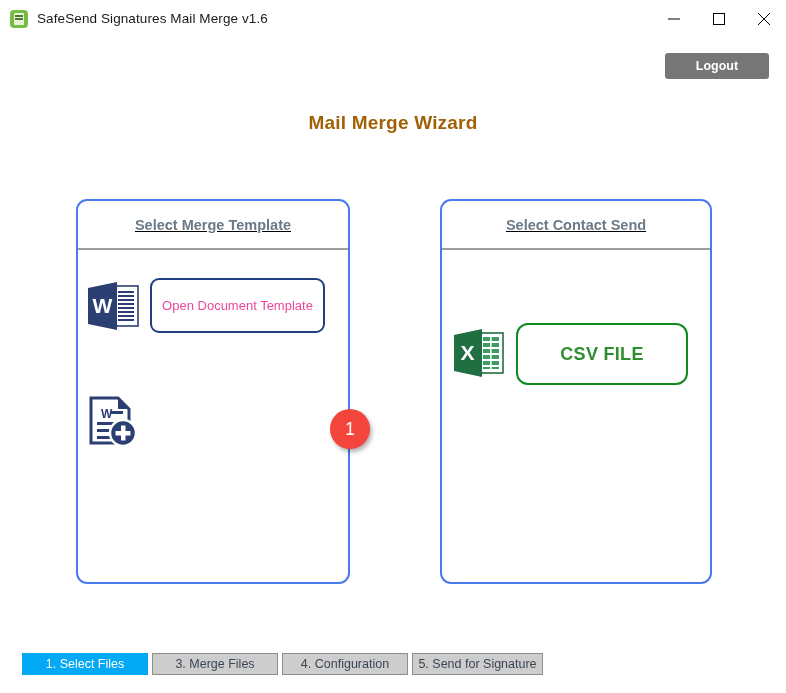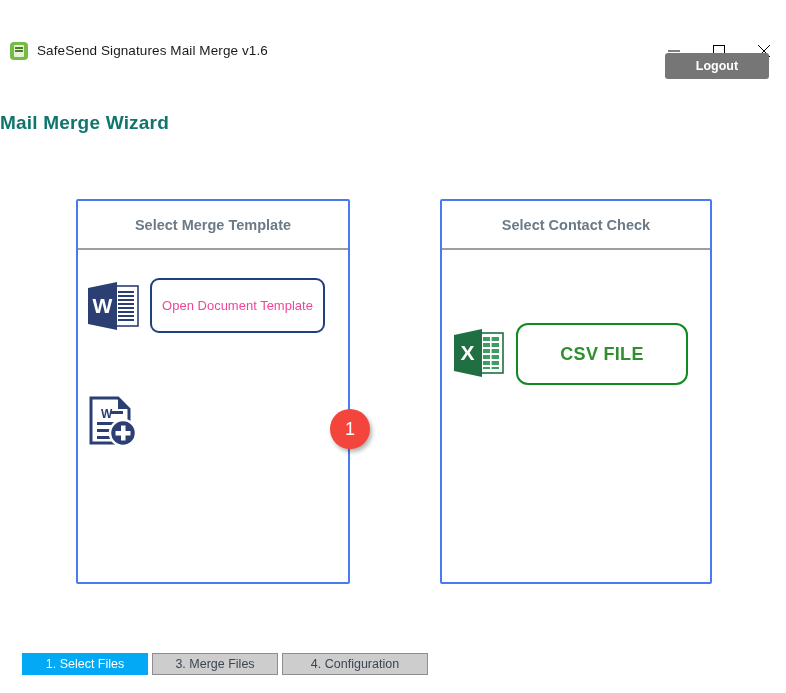--- a/index.html
+++ b/index.html
@@ -14,21 +14,20 @@
   }
 
   
   .titlebar {
     height: 38px;
     display: flex;
     align-items: center;
     background: #ffffff;
     border-bottom: 1px solid #ffffff;
     position: relative;
-    margin-top: 32px;
   }
   .app-icon {
     width: 18px; height: 18px;
     margin-left: 10px; margin-right: 9px;
     border-radius: 4px;
     background: #76bc43;
     position: relative;
     flex: 0 0 auto;
   }
   .app-icon::before {
@@ -82,32 +81,34 @@
     border: none;
     font-family: "Liberation Sans", sans-serif;
     margin-left: 44px;
   }
 
   
   .page-title {
     position: absolute;
     left: 0; right: 0;
     top: 112px;
+    text-align: center;
     font-size: 19px;
     font-weight: bold;
-    color: #0f766e;
+    color: #a16207;
     letter-spacing: .2px;
   }
 
   
   .panel {
     position: absolute;
     border: 2px solid #4a7bec;
-    border-radius: 2px;
+    border-radius: 11px;
     background: #ffffff;
+    text-decoration: underline;
   }
   .panel-left  { left: 76px;  top: 199px; width: 274px; height: 385px; }
   .panel-right { left: 440px; top: 199px; width: 272px; height: 385px; }
 
   .panel-head {
     height: 49px;
     display: flex;
     align-items: center;
     justify-content: center;
     border-bottom: 2px solid #9e9e9e;
@@ -198,21 +199,21 @@
     white-space: nowrap;
   }
   .tab.active {
     background: #03a9f4;
     border-color: #03a9f4;
     color: #ffffff;
   }
   .tab-w1 { width: 126px; }
   .tab-w2 { width: 126px; }
   .tab-w3 { width: 126px; }
-  .tab-w4 { width: 146px; }
+  .tab-w4 { width: 126px; }
   .tab-w5 { width: 131px; }
 </style>
 </head>
 <body>
 
 <div class="titlebar">
   <div class="app-icon"></div>
   <div class="app-title">SafeSend Signatures Mail Merge v1.6</div>
 
   <div class="win-controls">
@@ -279,21 +280,21 @@
         <rect x="36" y="30.5" width="4.5" height="15" fill="#ffffff"></rect>
         <rect x="30.5" y="36" width="15" height="4.5" fill="#ffffff"></rect>
       </svg>
     </div>
   </div>
 </div>
 
 <div class="badge">1</div>
 
 <div class="panel panel-right">
-  <div class="panel-head">Select Contact Check</div>
+  <div class="panel-head">Select Contact Send</div>
 
   <div class="row row-csv">
     <div class="icon-box">
       <svg width="56" height="54" viewBox="0 0 56 54">
         <rect x="28" y="6" width="24" height="40" fill="#ffffff" stroke="#1f6f43" stroke-width="1.6"></rect>
         <g fill="#3f9c63">
           <rect x="32" y="10" width="16" height="4"></rect>
           <rect x="32" y="16" width="16" height="4"></rect>
           <rect x="32" y="22" width="16" height="4"></rect>
           <rect x="32" y="28" width="16" height="4"></rect>
@@ -306,13 +307,14 @@
       </svg>
     </div>
     <div class="btn-outline btn-green">CSV FILE</div>
   </div>
 </div>
 
 <div class="tabbar">
   <div class="tab tab-w1 active">1. Select Files</div>
   <div class="tab tab-w3">3. Merge Files</div>
   <div class="tab tab-w4">4. Configuration</div>
+  <div class="tab tab-w5">5. Send for Signature</div>
 </div>
 
 </body></html>

